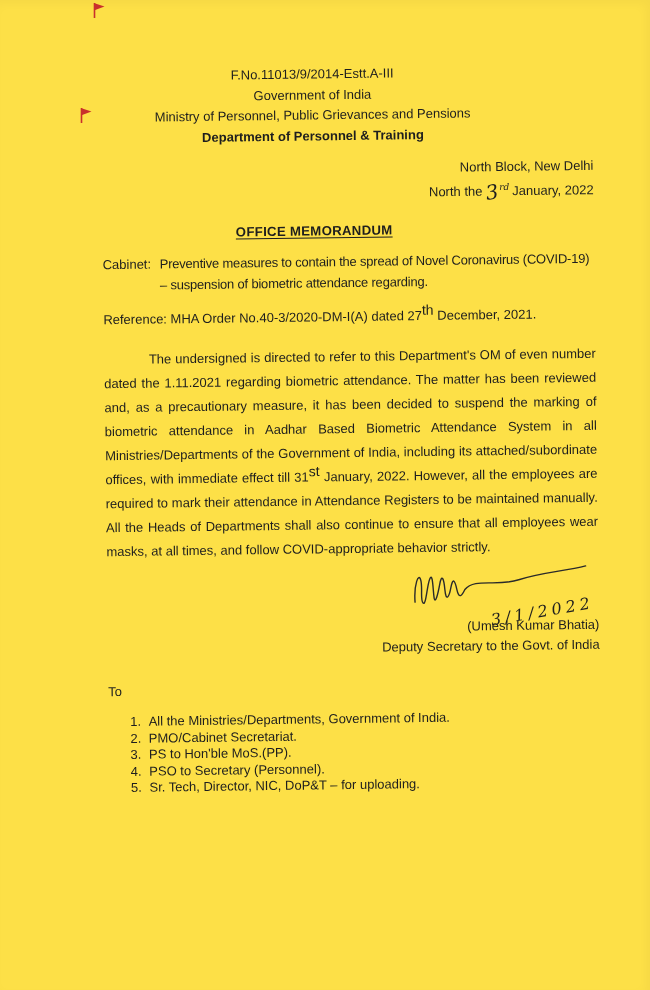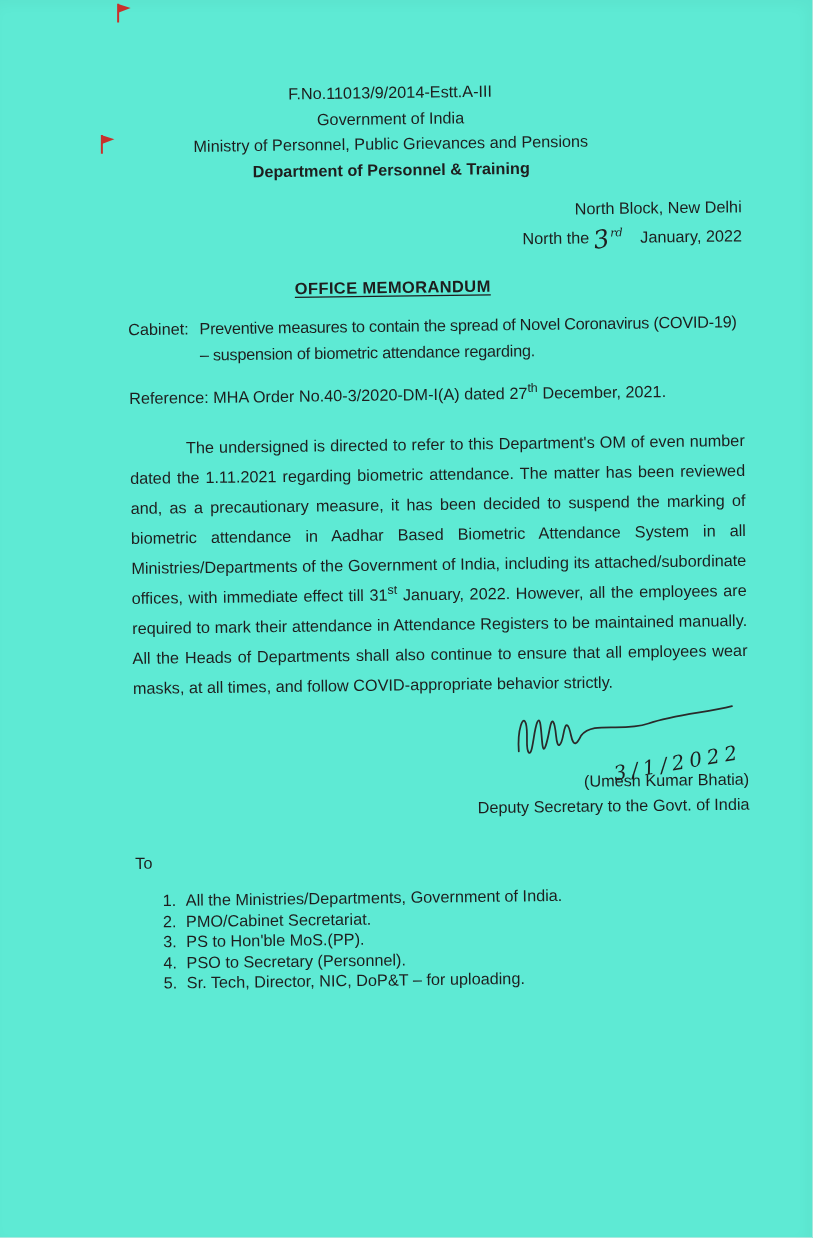--- a/index.html
+++ b/index.html
@@ -1,21 +1,21 @@
 <!DOCTYPE html>
 <html><head>
 <meta charset="utf-8">
 <style>
   html, body { margin: 0; padding: 0; background: #e8e8e8; }
   .page {
     position: relative;
     width: 650px;
     height: 990px;
     margin: 0 auto;
-    background: #5eead4;
+    background: #fde047;
     overflow: hidden;
     font-family: "Liberation Sans", sans-serif;
     color: #1e1e1e;
     box-shadow: inset -4px 4px 10px rgba(0,0,0,0.03);
   }
   .content {
     position: absolute;
     left: 100px;
     top: 64px;
     width: 492px;
@@ -34,40 +34,40 @@
     font-size: 20px;
     display: inline-block;
     transform: translateY(4px) rotate(-8deg);
     margin: 0 1px 0 3px;
   }
   .hand-day-sup {
     font-family: "DejaVu Serif", serif;
     font-style: italic;
     font-size: 9px;
     vertical-align: super;
-    margin-right: 14px;
+    margin-right: 3px;
   }
   
   .memo-title {
     width: 424px;
     text-align: center;
     font-weight: bold;
     font-size: 13.2px;
     letter-spacing: 0.3px;
     text-decoration: underline;
     text-underline-offset: 2px;
     margin-top: 20px;
   }
   
   .subject { display: flex; margin-top: 13px; line-height: 21px; }
   .subject-label { flex: 0 0 50px; margin-right: 7px; }
   .subject-text { flex: 1; letter-spacing: -0.2px; }
   
   .reference { margin-top: 14px; line-height: 20px; }
-  sup.ord { font-size: 10px; line-height: 0; }
+  sup.ord { font-size: 14px; line-height: 0; }
   
   .body-par {
     margin: 18px 0 0 0;
     text-align: justify;
     text-indent: 45px;
     line-height: 24px;
   }
   
   .sig { margin-top: 4px; text-align: right; }
   .sig-scrawl {

